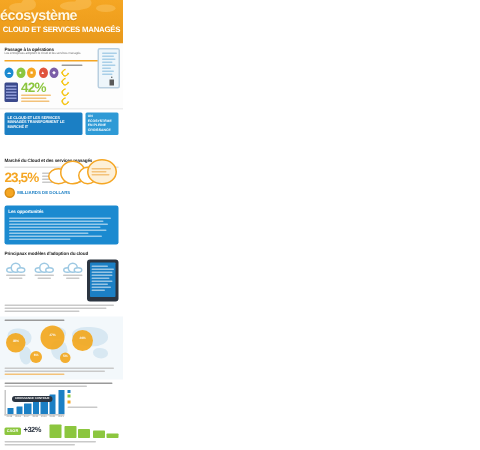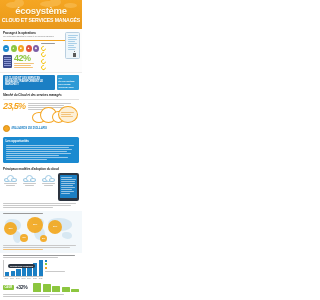--- a/index.html
+++ b/index.html
@@ -17,21 +17,20 @@
     height: 29px;
     background: linear-gradient(180deg,#f5a623 0%, #f0a01e 45%, #e8991c 100%);
     overflow: hidden;
   }
   .hdr-clouds { position: absolute; inset: 0; opacity: .45; }
   .hdr-cloud {
     position: absolute; background: #fbc96a; border-radius: 50%;
   }
   .hdr-title {
     position: absolute; left: 0; right: 0; top: 6px;
-    text-align: center;
     font-size: 9.5px; line-height: 10px; font-weight: bold;
     color: #fff8e4; letter-spacing: -.3px;
     text-shadow: 0 1px 0 rgba(180,110,0,.35);
   }
   .hdr-sub {
     position: absolute; left: 0; right: 0; top: 17px;
     text-align: center;
     font-size: 5.2px; line-height: 6px; font-weight: bold;
     color: #ffffff; letter-spacing: -.15px;
   }
@@ -113,21 +112,21 @@
     font-size: 2.6px; line-height: 3.2px; font-weight: bold;
     letter-spacing: -.08px;
   }
   .banner-r {
     width: 22px; background: #2e9ad6; color: #fff;
     padding: 1.5px 1.5px; border-radius: 1px;
     font-size: 2.3px; line-height: 2.9px; font-weight: bold;
   }
 
   
-  .s3 { padding: 2px 3px; position: relative; height: 44px; font-style: italic; }
+  .s3 { padding: 14px 3px; position: relative; height: 44px; }
   .s3-top { display: flex; align-items: flex-start; gap: 2px; }
   .pct {
     font-size: 9px; line-height: 9px; font-weight: bold;
     color: #f5a623; letter-spacing: -.6px; flex: none;
   }
   .pct-note { flex: 1; padding-top: 1px; }
   .cloudbox { position: absolute; right: 2px; top: 13px; width: 50px; height: 26px; }
   .cld {
     position: absolute; border: .8px solid #f5a623; border-radius: 50%;
     background: #fff;

